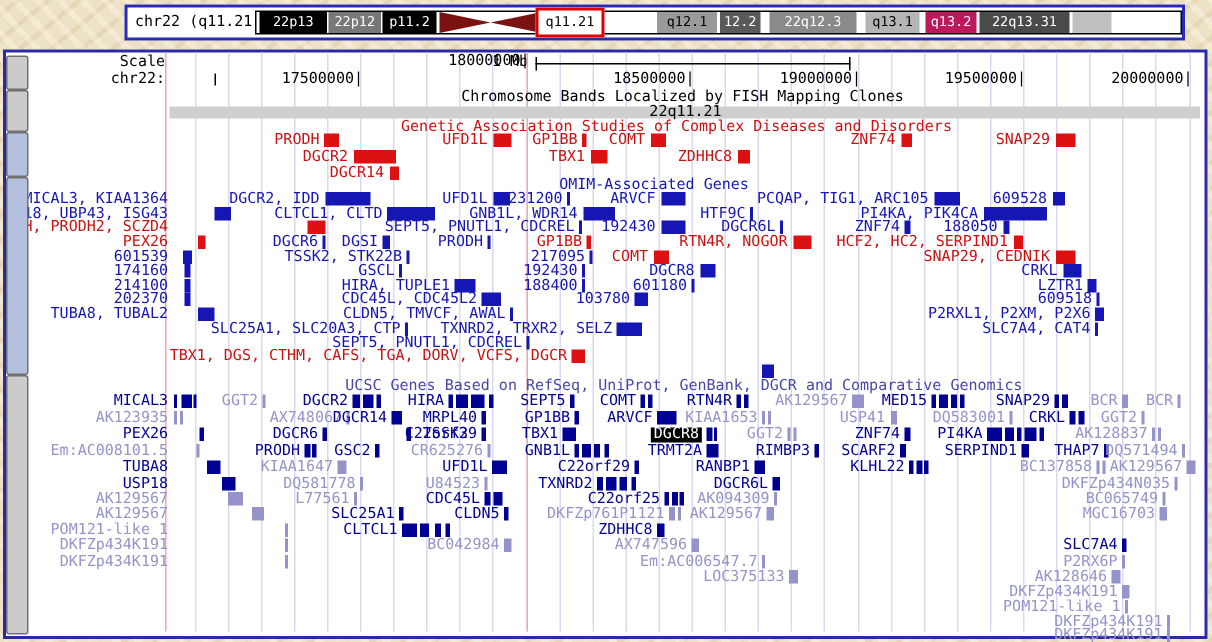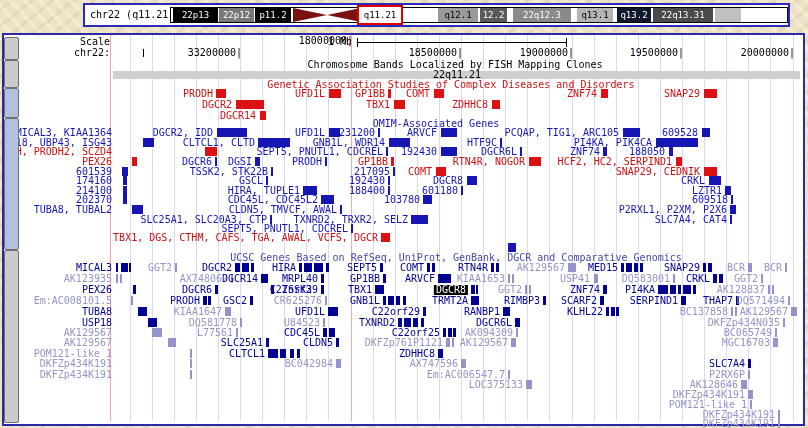--- a/index.html
+++ b/index.html
@@ -75,21 +75,21 @@
       <div class="grid-line" style="left: 682px; top: 35px; height: 386px;"></div>
       <div class="grid-line" style="left: 704.1px; top: 35px; height: 386px;"></div>
       <div class="grid-line" style="left: 726.2px; top: 35px; height: 386px;"></div>
       <div class="grid-line" style="left: 748.3px; top: 35px; height: 386px;"></div>
       <div class="grid-line" style="left: 770.4px; top: 35px; height: 386px;"></div>
       <div class="grid-line" style="left: 792.5px; top: 35px; height: 386px;"></div>
       <div class="pink-line" style="left: 110px; top: 35px; height: 386px;"></div>
       <div class="pink-line" style="left: 351px; top: 35px; height: 386px;"></div>
       <div class="band-bar" style="left: 113px; top: 71px; width: 687px; height: 8px;"></div>
       <span class="lbl blk ctr" style="left: 457px; top: 70px;">22q11.21</span>
-      <span class="lbl blk" style="left: 242px; top: 48px;">33200000|</span>
+      <span class="lbl blk" style="left: 242px; top: 48px;">17500000|</span>
       <span class="lbl blk" style="left: 353px; top: 36px;">18000000|</span>
       <span class="lbl blk" style="left: 463px; top: 48px;">18500000|</span>
       <span class="lbl blk" style="left: 574px; top: 48px;">19000000|</span>
       <span class="lbl blk" style="left: 684px; top: 48px;">19500000|</span>
       <span class="lbl blk" style="left: 795px; top: 48px;">20000000|</span>
       <div class="bx blk" style="left: 357px; top: 42px; width: 210px; height: 1px;"></div>
       <div class="bx blk" style="left: 357px; top: 38px; width: 1px; height: 9px;"></div>
       <div class="bx blk" style="left: 566px; top: 38px; width: 1px; height: 9px;"></div>
       <div class="bx blk" style="left: 143px; top: 49px; width: 1px; height: 8px;"></div>
       <span class="lbl ctr red" style="left: 451px; top: 80px;">Genetic Association Studies of Complex Diseases and Disorders</span>
@@ -212,21 +212,21 @@
       <span class="lbl blue" style="left: 318px; top: 195px;">CDC45L, CDC45L2</span>
       <span class="lbl blue" style="left: 420px; top: 195px;">103780</span>
       <span class="lbl blue" style="left: 728px; top: 195px;">609518</span>
       <span class="lbl blue" style="left: 112px; top: 205px;">TUBA8, TUBAL2</span>
       <span class="lbl blue" style="left: 337px; top: 205px;">CLDN5, TMVCF, AWAL</span>
       <span class="lbl blue" style="left: 727px; top: 205px;">P2RXL1, P2XM, P2X6</span>
       <span class="lbl blue" style="left: 267px; top: 215px;">SLC25A1, SLC20A3, CTP</span>
       <span class="lbl blue" style="left: 408px; top: 215px;">TXNRD2, TRXR2, SELZ</span>
       <span class="lbl blue" style="left: 727px; top: 215px;">SLC7A4, CAT4</span>
       <span class="lbl blue" style="left: 348px; top: 224px;">SEPT5, PNUTL1, CDCREL</span>
-      <span class="lbl red" style="left: 378px; top: 233px;">TBX1, DGS, CTHM, CAFS, TGA, AWAL, VCFS, DGCR</span>
+      <span class="lbl red" style="left: 378px; top: 233px;">TBX1, DGS, CTHM, CAFS, TGA, DORV, VCFS, DGCR</span>
       <div class="bx nav" style="left: 116px; top: 263px; width: 2px; height: 9px;"></div>
       <div class="bx nav" style="left: 121px; top: 263px; width: 7px; height: 9px;"></div>
       <div class="bx nav" style="left: 129px; top: 263px; width: 2px; height: 9px;"></div>
       <div class="bx lt" style="left: 175px; top: 263px; width: 2px; height: 9px;"></div>
       <div class="bx nav" style="left: 235px; top: 263px; width: 5px; height: 9px;"></div>
       <div class="bx nav" style="left: 242px; top: 263px; width: 7px; height: 9px;"></div>
       <div class="bx nav" style="left: 251px; top: 263px; width: 3px; height: 9px;"></div>
       <div class="bx nav" style="left: 299px; top: 263px; width: 3px; height: 9px;"></div>
       <div class="bx nav" style="left: 304px; top: 263px; width: 8px; height: 9px;"></div>
       <div class="bx nav" style="left: 314px; top: 263px; width: 9px; height: 9px;"></div>
@@ -441,21 +441,21 @@
   <div class="ideo">
     <span class="ideo-title">chr22 (q11.21)</span>
     <div class="strip" id="strip">
         <div class="band" style="left: 2px; width: 45px; background: rgb(0, 0, 0); color: rgb(255, 255, 255);">22p13</div>
         <div class="band" style="left: 48px; width: 35px; background: rgb(120, 120, 120); color: rgb(255, 255, 255);">22p12</div>
         <div class="band" style="left: 84px; width: 36px; background: rgb(0, 0, 0); color: rgb(255, 255, 255);">p11.2</div>
         <div class="band" style="left: 267px; width: 40px; background: rgb(154, 154, 154); color: rgb(0, 0, 0);">q12.1</div>
         <div class="band" style="left: 309px; width: 27px; background: rgb(90, 90, 90); color: rgb(255, 255, 255);">12.2</div>
         <div class="band" style="left: 342px; width: 58px; background: rgb(138, 138, 138); color: rgb(255, 255, 255);">22q12.3</div>
         <div class="band" style="left: 406px; width: 36px; background: rgb(181, 181, 181); color: rgb(0, 0, 0);">q13.1</div>
-        <div class="band" style="left: 446px; width: 34px; background: #0f172a; color: rgb(255, 255, 255);">q13.2</div>
+        <div class="band" style="left: 446px; width: 34px; background: #be185d; color: rgb(255, 255, 255);">q13.2</div>
         <div class="band" style="left: 482px; width: 60px; background: rgb(74, 74, 74); color: rgb(255, 255, 255);">22q13.31</div>
         <div class="band" style="left: 544px; width: 26px; background: rgb(192, 192, 192); color: rgb(0, 0, 0);"></div>
         <div class="tri" style="left: 122px; border-left: 34px solid rgb(122, 18, 18);"></div>
         <div class="tri" style="left: 156px; border-right: 34px solid rgb(122, 18, 18);"></div>
         <div class="hlbox" style="left: 186px; width: 42px;">q11.21</div>
       </div>
   </div>
 </div>
 
 </body></html>

